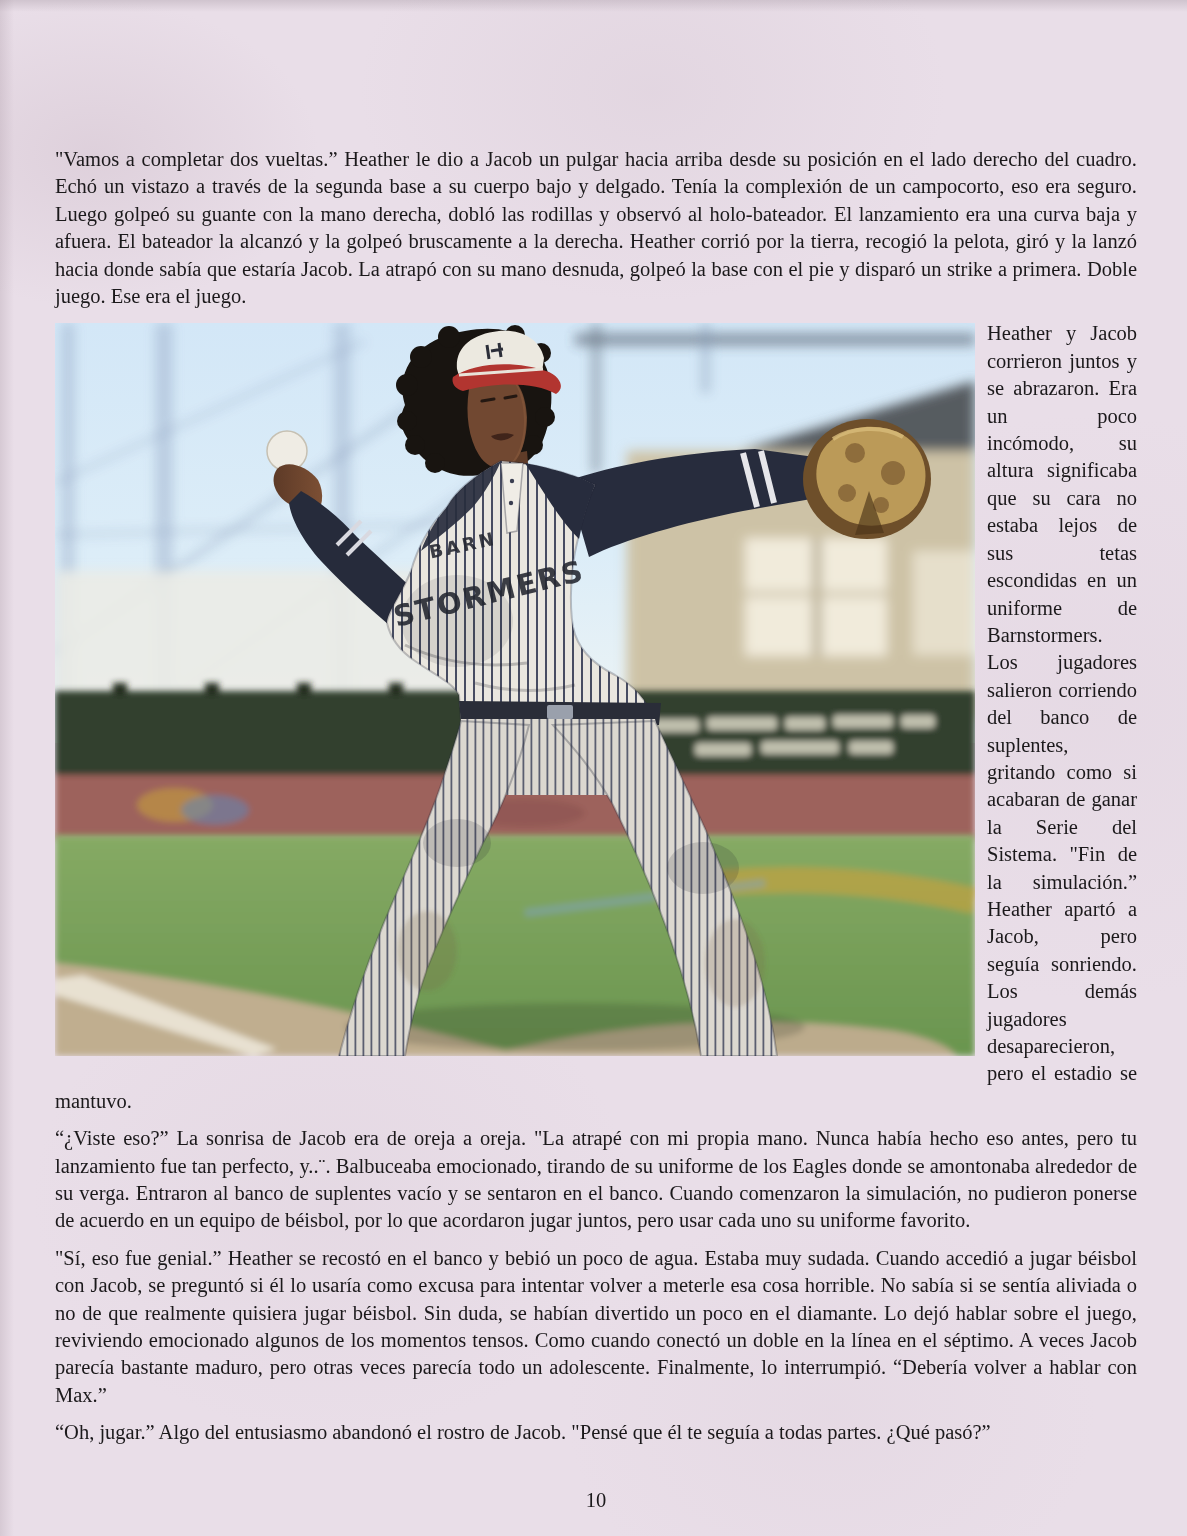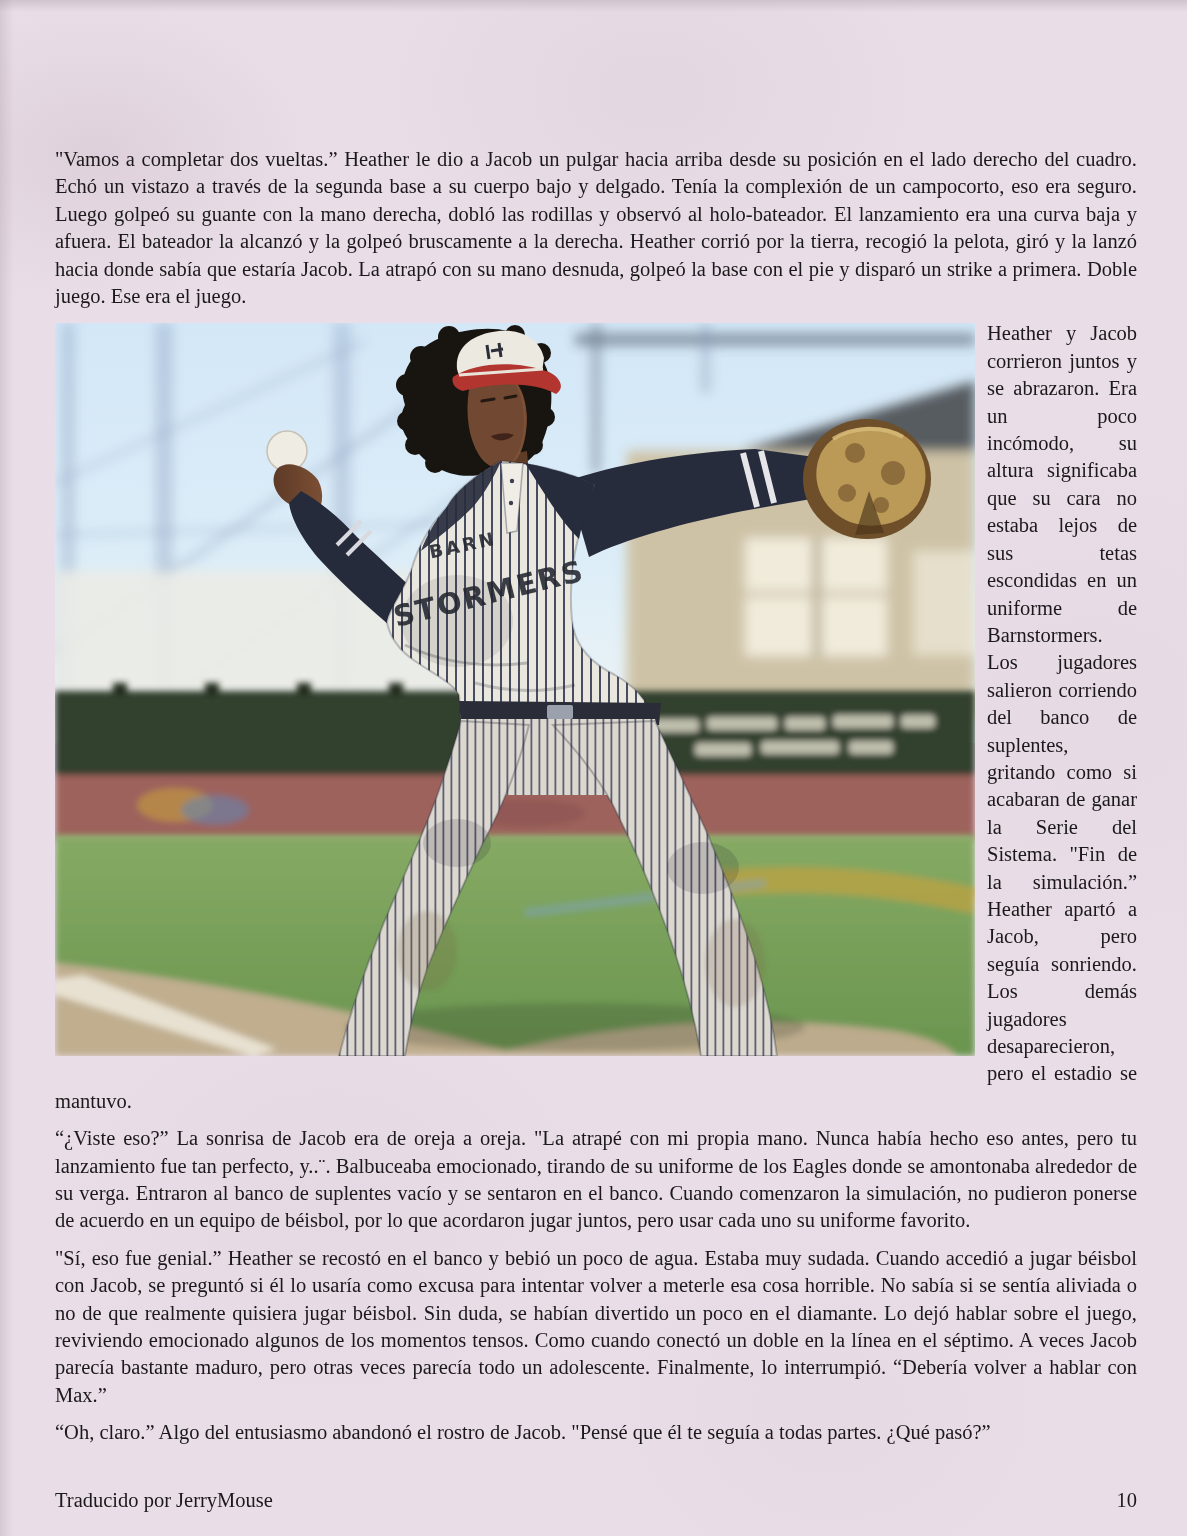--- a/index.html
+++ b/index.html
@@ -29,21 +29,21 @@
   .photo{
     float:left;margin:3px 12px 6px 0;padding:0;
     width:920px;height:733px;line-height:0;
   }
   .footer{
     position:absolute;left:55px;right:50px;bottom:24px;
     display:flex;align-items:baseline;
     color:#1b191b;font-size:20.5px;
   }
   .footer .left{flex:1;text-align:left;}
-  .footer .center{flex:1;text-align:right;}
+  .footer .center{flex:1;text-align:center;}
   .footer .right{flex:1;text-align:right;}
   .footer a{color:#2424c8;text-decoration:underline;}
 </style>
 </head>
 <body>
 
 <div class="page">
   <div class="content">
 
     <p>"Vamos a completar dos vueltas.” Heather le dio a Jacob un pulgar hacia arriba desde su posición en el lado derecho del cuadro. Echó un vistazo a través de la segunda base a su cuerpo bajo y delgado. Tenía la complexión de un campocorto, eso era seguro. Luego golpeó su guante con la mano derecha, dobló las rodillas y observó al holo-bateador. El lanzamiento era una curva baja y afuera. El bateador la alcanzó y la golpeó bruscamente a la derecha. Heather corrió por la tierra, recogió la pelota, giró y la lanzó hacia donde sabía que estaría Jacob. La atrapó con su mano desnuda, golpeó la base con el pie y disparó un strike a primera. Doble juego. Ese era el juego.</p>
@@ -226,20 +226,19 @@
             <ellipse cx="680" cy="640" rx="30" ry="44" fill="rgba(120,100,70,0.20)" filter="url(#blur2)"></ellipse>
           </g>
         </g>
       </svg>
     </figure>
 
     <p>Heather y Jacob corrieron juntos y se abrazaron. Era un poco incómodo, su altura significaba que su cara no estaba lejos de sus tetas escondidas en un uniforme de Barnstormers. Los jugadores salieron corriendo del banco de suplentes, gritando como si acabaran de ganar la Serie del Sistema. "Fin de la simulación.” Heather apartó a Jacob, pero seguía sonriendo. Los demás jugadores desaparecieron, pero el estadio se mantuvo.</p>
 
     <p>“¿Viste eso?” La sonrisa de Jacob era de oreja a oreja. "La atrapé con mi propia mano. Nunca había hecho eso antes, pero tu lanzamiento fue tan perfecto, y..¨. Balbuceaba emocionado, tirando de su uniforme de los Eagles donde se amontonaba alrededor de su verga. Entraron al banco de suplentes vacío y se sentaron en el banco. Cuando comenzaron la simulación, no pudieron ponerse de acuerdo en un equipo de béisbol, por lo que acordaron jugar juntos, pero usar cada uno su uniforme favorito.</p>
     <p>"Sí, eso fue genial.” Heather se recostó en el banco y bebió un poco de agua. Estaba muy sudada. Cuando accedió a jugar béisbol con Jacob, se preguntó si él lo usaría como excusa para intentar volver a meterle esa cosa horrible. No sabía si se sentía aliviada o no de que realmente quisiera jugar béisbol. Sin duda, se habían divertido un poco en el diamante. Lo dejó hablar sobre el juego, reviviendo emocionado algunos de los momentos tensos. Como cuando conectó un doble en la línea en el séptimo. A veces Jacob parecía bastante maduro, pero otras veces parecía todo un adolescente. Finalmente, lo interrumpió. “Debería volver a hablar con Max.”</p>
-    <p>“Oh, claro.” Algo del entusiasmo abandonó el rostro de Jacob. "Pensé que él te seguía a todas partes. ¿Qué pasó?”</p>
+    <p>“Oh, jugar.” Algo del entusiasmo abandonó el rostro de Jacob. "Pensé que él te seguía a todas partes. ¿Qué pasó?”</p>
   </div>
 
   <div class="footer">
-    <span class="left">Traducido por JerryMouse</span>
     <span class="center">10</span>
   </div>
 </div>
 
 </body></html>

